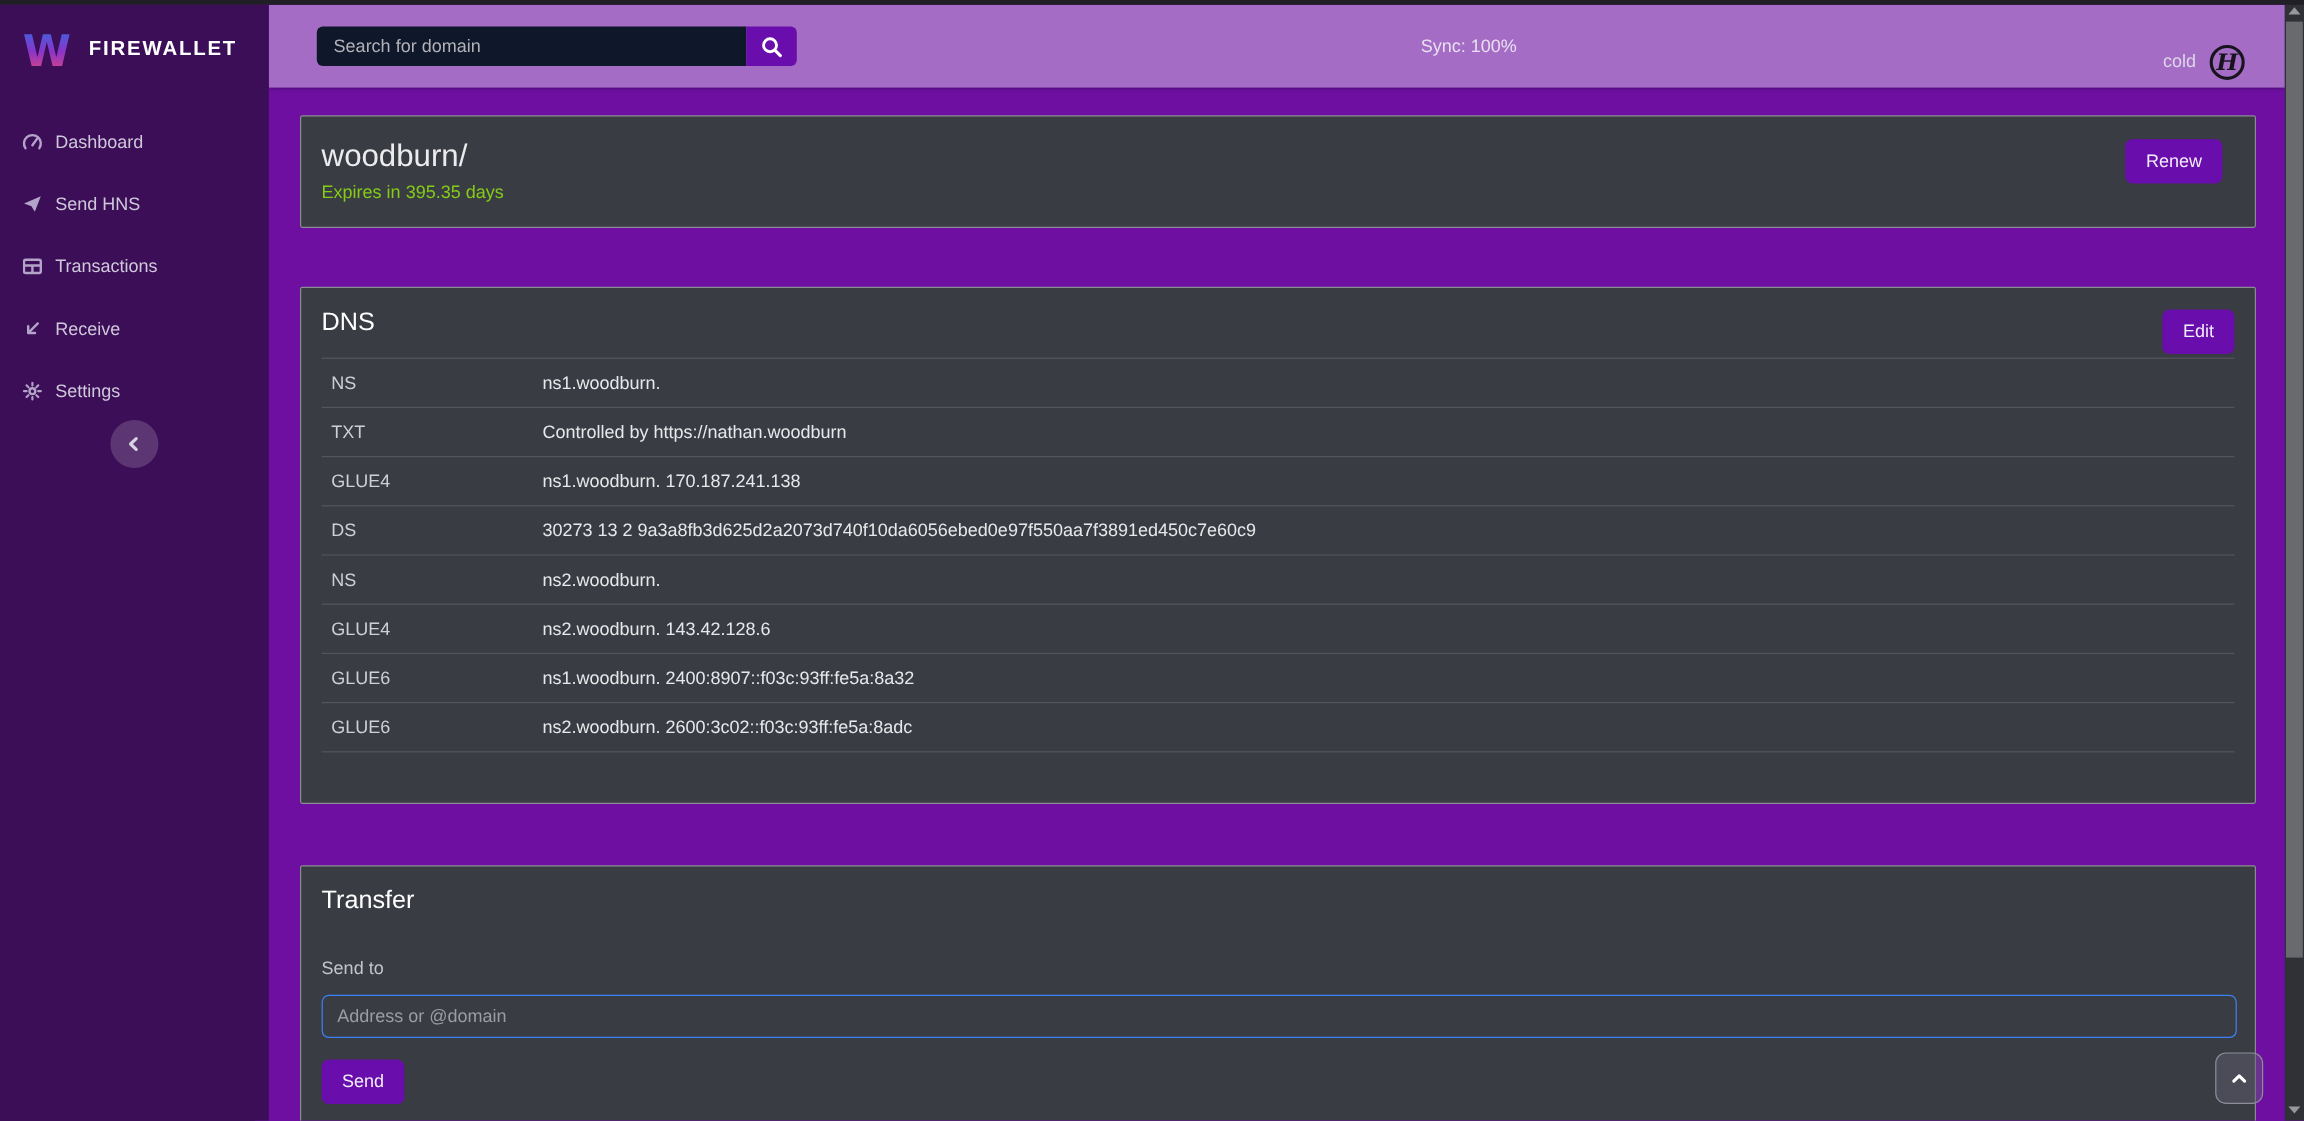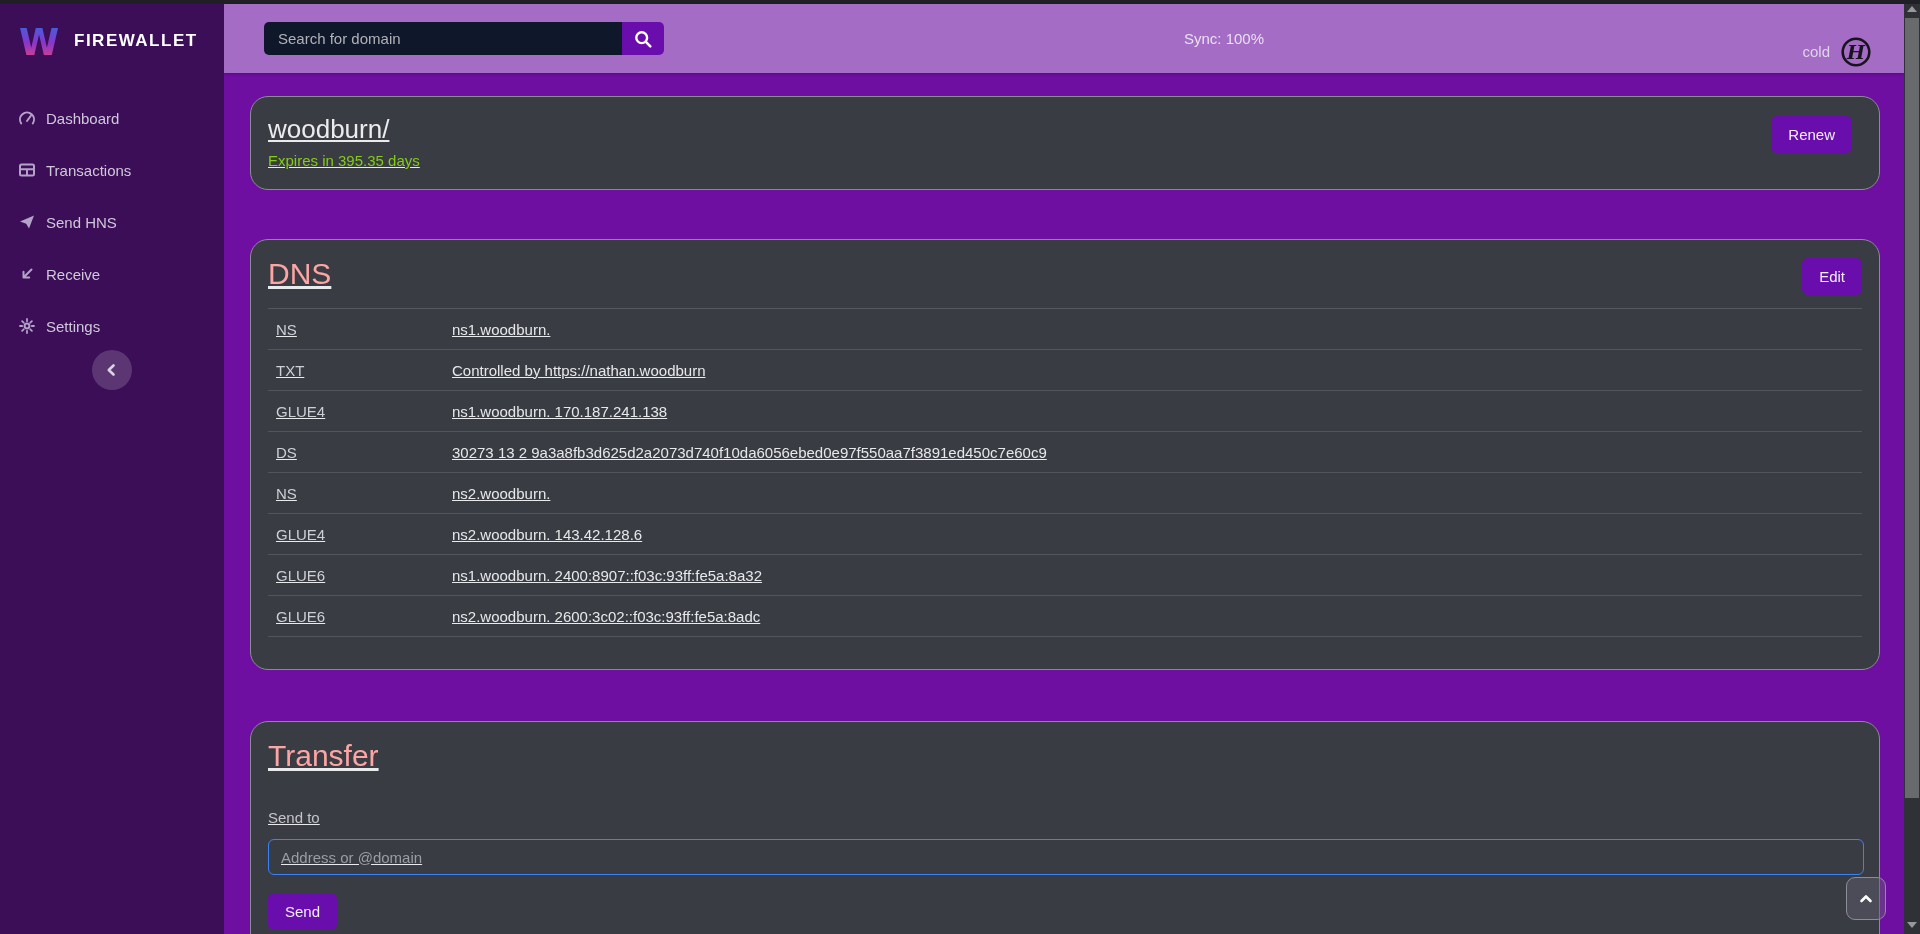--- a/index.html
+++ b/index.html
@@ -72,34 +72,34 @@
   }
   .wallet-name { color: #ded6ea; font-size: 15px; }
 
   
   #main {
     position: absolute; left: 224px; top: 73px; width: 1680px; height: 861px;
     background: #6e0fa2; overflow: hidden;
   }
   .card {
     position: absolute; left: 26px; width: 1630px;
-    background: #3a3c43; border: 1px solid #8b8b95; border-radius: 18px; text-decoration: underline;
+    background: #3a3c43; border: 1px solid #8b8b95; border-radius: 2px;
   }
   #header-card { top: 23px; height: 94px; padding: 17px 17px; }
   .domain-name { font-size: 26px; font-weight: normal; color: #ececee; }
   .domain-expiry { margin-top: 7px; font-size: 15px; color: #84cc16; }
   .btn {
     background: #6a0dad; color: #f2eef7; border: 1px solid #6a0dad; border-radius: 6px;
     font-size: 15px; padding: 9px 16px; cursor: pointer;
     font-family: "Liberation Sans", "DejaVu Sans", sans-serif;
   }
   #renew-btn { position: absolute; right: 27px; top: 19px; }
 
   #dns-card { top: 166px; height: 431px; padding: 17px 17px; }
-  .card-title { font-size: 30px; color: #fca5a5; font-weight: normal; }
+  .card-title { font-size: 21px; color: #ffffff; font-weight: normal; }
   #edit-btn { position: absolute; right: 17px; top: 18px; }
   .title-divider { margin-top: 17px; border-bottom: 1px solid #55565e; }
   .dns-table { margin-top: 0; }
   .dns-row {
     height: 41px; display: flex; align-items: center;
     border-bottom: 1px solid #54555c; font-size: 15px; gap: 34px;
   }
   .dns-type { width: 150px; padding-left: 8px; color: #ced0d5; flex: 0 0 150px; }
   .dns-value { color: #e6e8ea; }
 
@@ -168,33 +168,33 @@
         <svg width="18" height="16" viewBox="0 0 18 16">
           <path d="M3.2 13.5 A7 7 0 1 1 14.8 13.5" fill="none" stroke="currentColor" stroke-width="2" stroke-linecap="round"></path>
           <path d="M9 11 L13 5.5" stroke="currentColor" stroke-width="2" stroke-linecap="round"></path>
         </svg>
       </span>
       <span>Dashboard</span>
     </div>
     <div class="nav-item">
       <span class="nav-icon">
         <svg width="16" height="16" viewBox="0 0 16 16">
+          <path d="M1 7.6 L15 1.5 L10 14.5 L7.2 9.8 Z" fill="currentColor"></path>
+        </svg>
+      </span>
+      <span>Send HNS</span>
+    </div>
+    <div class="nav-item">
+      <span class="nav-icon">
+        <svg width="16" height="16" viewBox="0 0 16 16">
           <rect x="1" y="2.5" width="14" height="11" rx="1.5" fill="none" stroke="currentColor" stroke-width="2"></rect>
           <path d="M1 7.2 H15 M8 7.2 V13.5" stroke="currentColor" stroke-width="2"></path>
         </svg>
       </span>
       <span>Transactions</span>
-    </div>
-    <div class="nav-item">
-      <span class="nav-icon">
-        <svg width="16" height="16" viewBox="0 0 16 16">
-          <path d="M1 7.6 L15 1.5 L10 14.5 L7.2 9.8 Z" fill="currentColor"></path>
-        </svg>
-      </span>
-      <span>Send HNS</span>
     </div>
     <div class="nav-item">
       <span class="nav-icon">
         <svg width="16" height="16" viewBox="0 0 16 16">
           <path d="M12.5 3.5 L4.5 11.5 M4.5 5.8 V11.5 H10.2" fill="none" stroke="currentColor" stroke-width="2" stroke-linecap="round" stroke-linejoin="round"></path>
         </svg>
       </span>
       <span>Receive</span>
     </div>
     <div class="nav-item">

